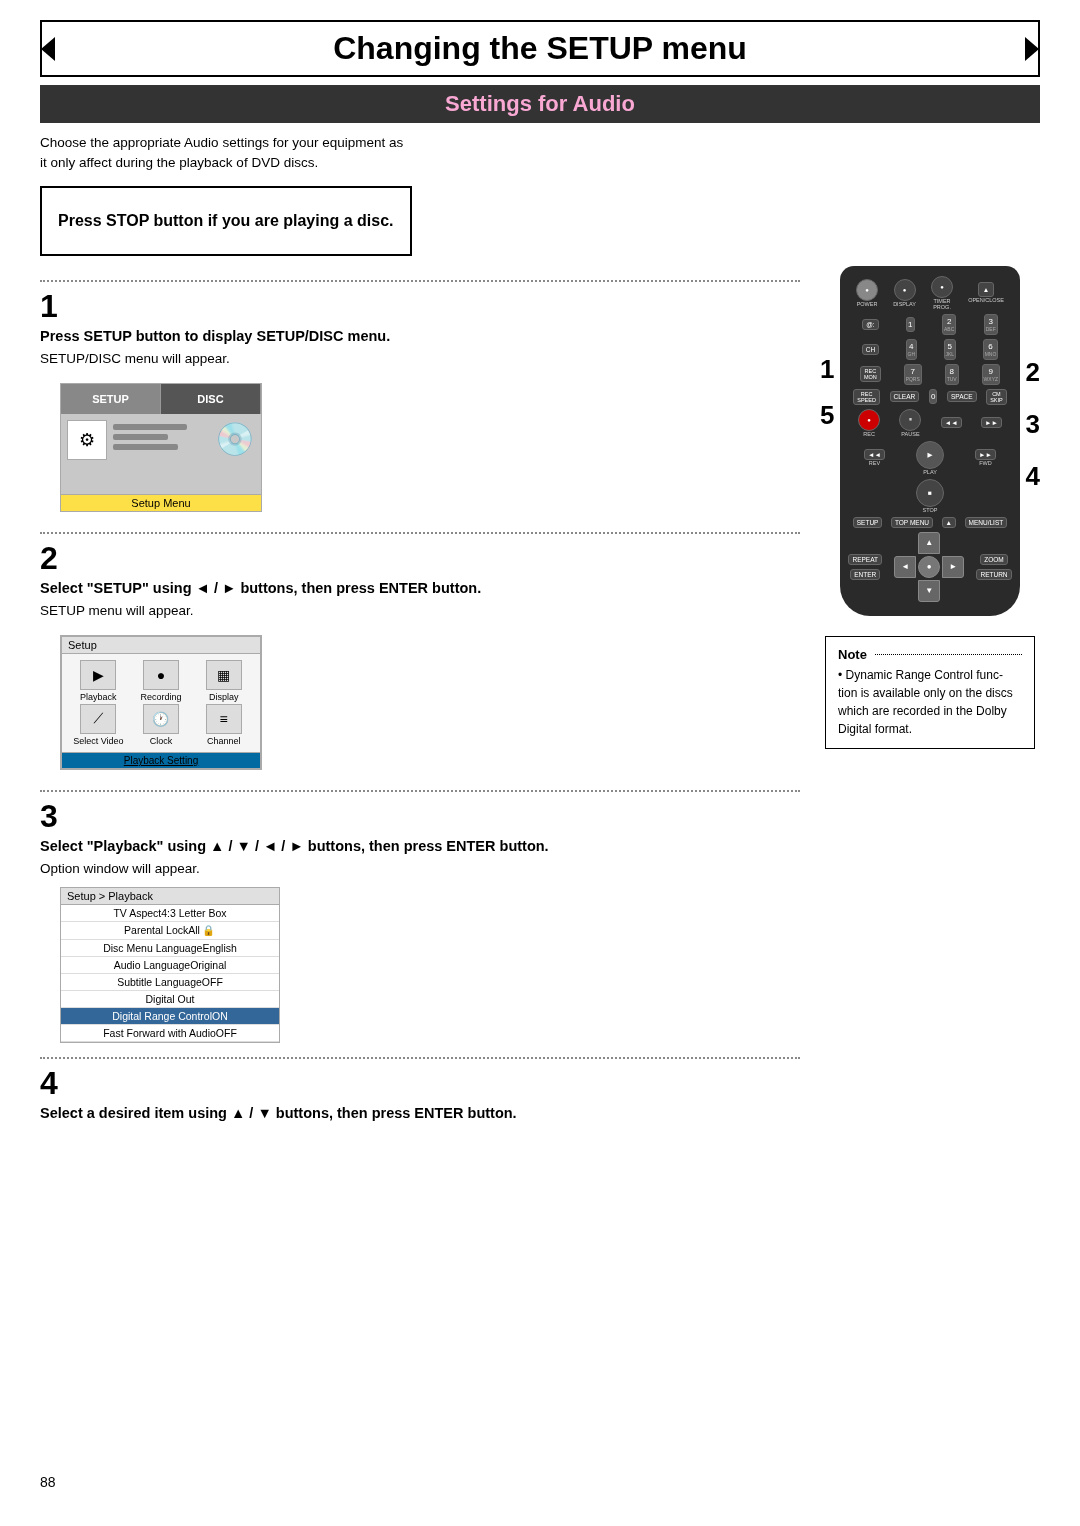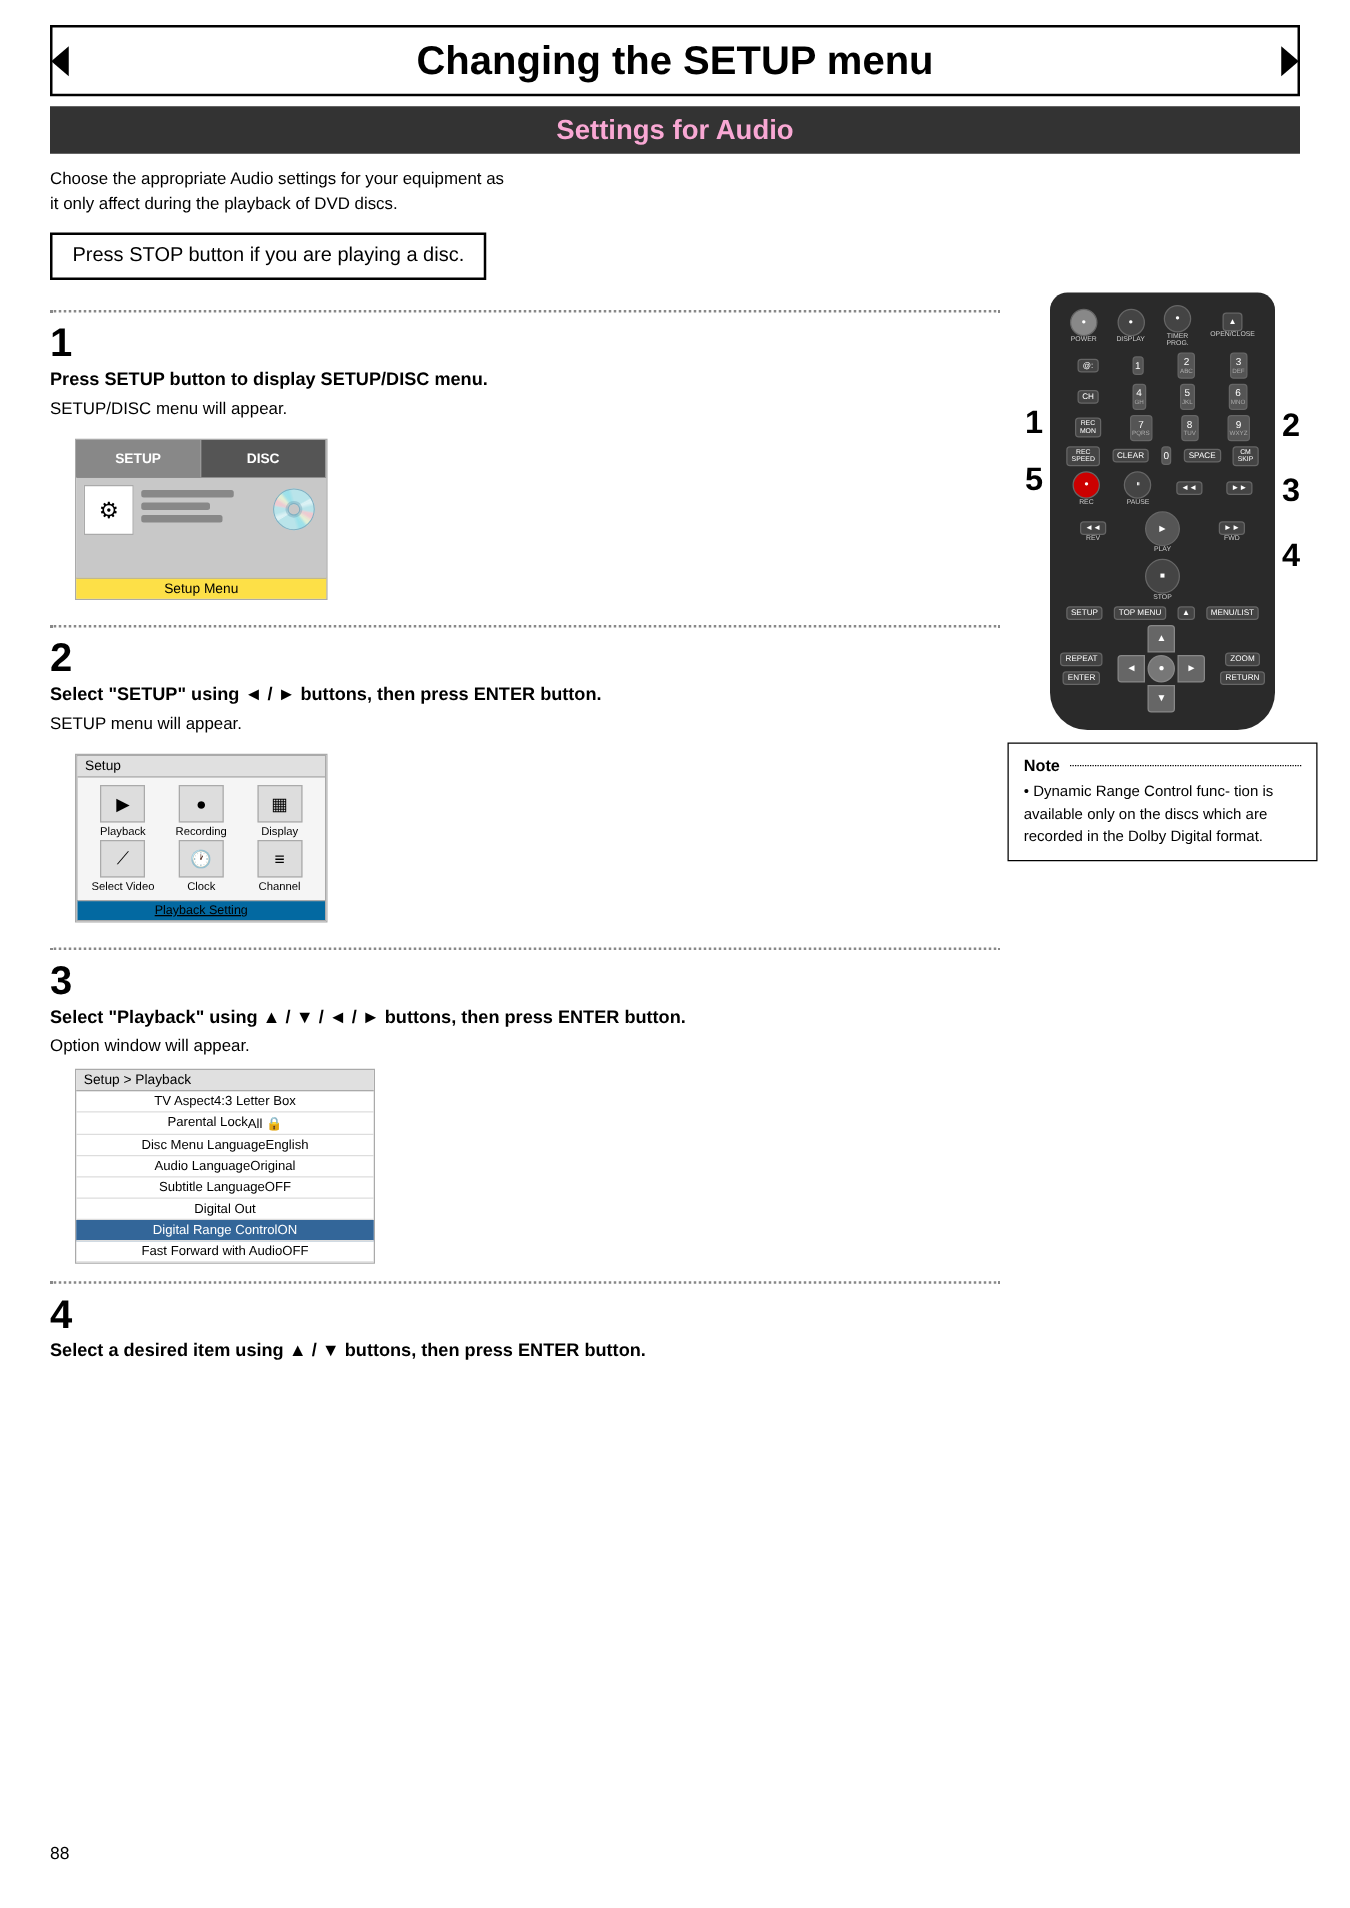--- a/index.html
+++ b/index.html
@@ -64,23 +64,23 @@
     
     .intro-text {
       font-size: 13.5px;
       line-height: 1.5;
       margin-bottom: 12px;
     }
 
     
     .press-stop-box {
       border: 2px solid #000;
-      padding: 8px 16px;
+      padding: 24px 16px;
       font-size: 16px;
-      font-weight: normal;
+      font-weight: bold;
       margin-bottom: 10px;
       display: inline-block;
     }
 
     
     .main-content {
       display: flex;
       gap: 20px;
     }
 
@@ -233,21 +233,21 @@
       text-align: center;
       font-size: 10px;
       padding: 2px;
       border-top: 1px solid #aaa;
       background: #0369a1;
       text-decoration: underline;
     }
 
     
     .option-screenshot {
-      width: 240px;
+      width: 220px;
       background: #fff;
       border: 1px solid #aaa;
       margin: 6px 0 6px 20px;
     }
     .option-screenshot .opt-title {
       background: #e0e0e0;
       font-size: 11px;
       padding: 2px 6px;
       border-bottom: 1px solid #aaa;
     }
@@ -346,21 +346,22 @@
     .r-nav-up { top: 0; left: 50%; transform: translateX(-50%); width: 22px; height: 22px; border-radius: 3px 3px 0 0; }
     .r-nav-down { bottom: 0; left: 50%; transform: translateX(-50%); width: 22px; height: 22px; border-radius: 0 0 3px 3px; }
     .r-nav-left { left: 0; top: 50%; transform: translateY(-50%); width: 22px; height: 22px; border-radius: 3px 0 0 3px; }
     .r-nav-right { right: 0; top: 50%; transform: translateY(-50%); width: 22px; height: 22px; border-radius: 0 3px 3px 0; }
     .r-nav-center { top: 50%; left: 50%; transform: translate(-50%, -50%); width: 22px; height: 22px; border-radius: 50%; background: #777; }
 
     
     .note-box {
       border: 1px solid #000;
       padding: 10px 12px;
-      width: 248px;
+      margin-top: 10px;
+      width: 210px;
     }
     .note-title {
       font-weight: bold;
       font-size: 13px;
       margin-bottom: 4px;
       display: flex;
       align-items: center;
       gap: 4px;
     }
     .note-dots {

